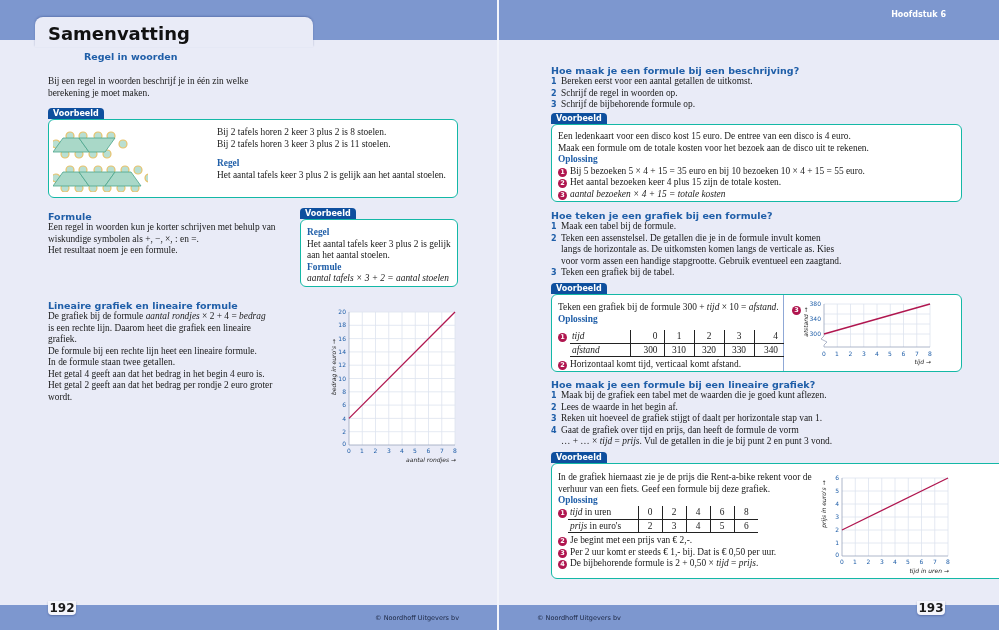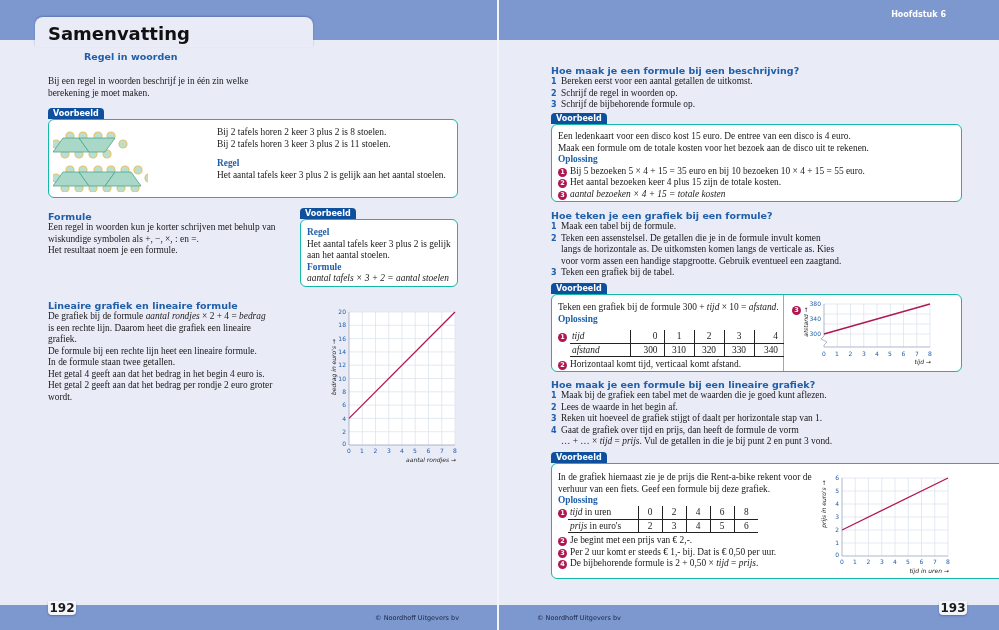--- a/index.html
+++ b/index.html
@@ -364,14 +364,14 @@
           <text x="103.5" y="92">6</text>
           <text x="117" y="92">7</text>
           <text x="130" y="92">8</text>
       </g>
       <text class="axislabel" x="131" y="101" text-anchor="end">tijd in uren →</text>
       <text class="axislabel" transform="translate(8,32) rotate(-90)" text-anchor="middle">prijs in euro's →</text>
     </svg>
   </div>
 
   <div class="copyright" style="left:38px;">© Noordhoff Uitgevers bv</div>
-  <div class="pagenum-tab" style="right:32px;margin-left:44px;">193</div>
+  <div class="pagenum-tab" style="right:54px;margin-left:44px;">193</div>
 </div>
 
 </body></html>

